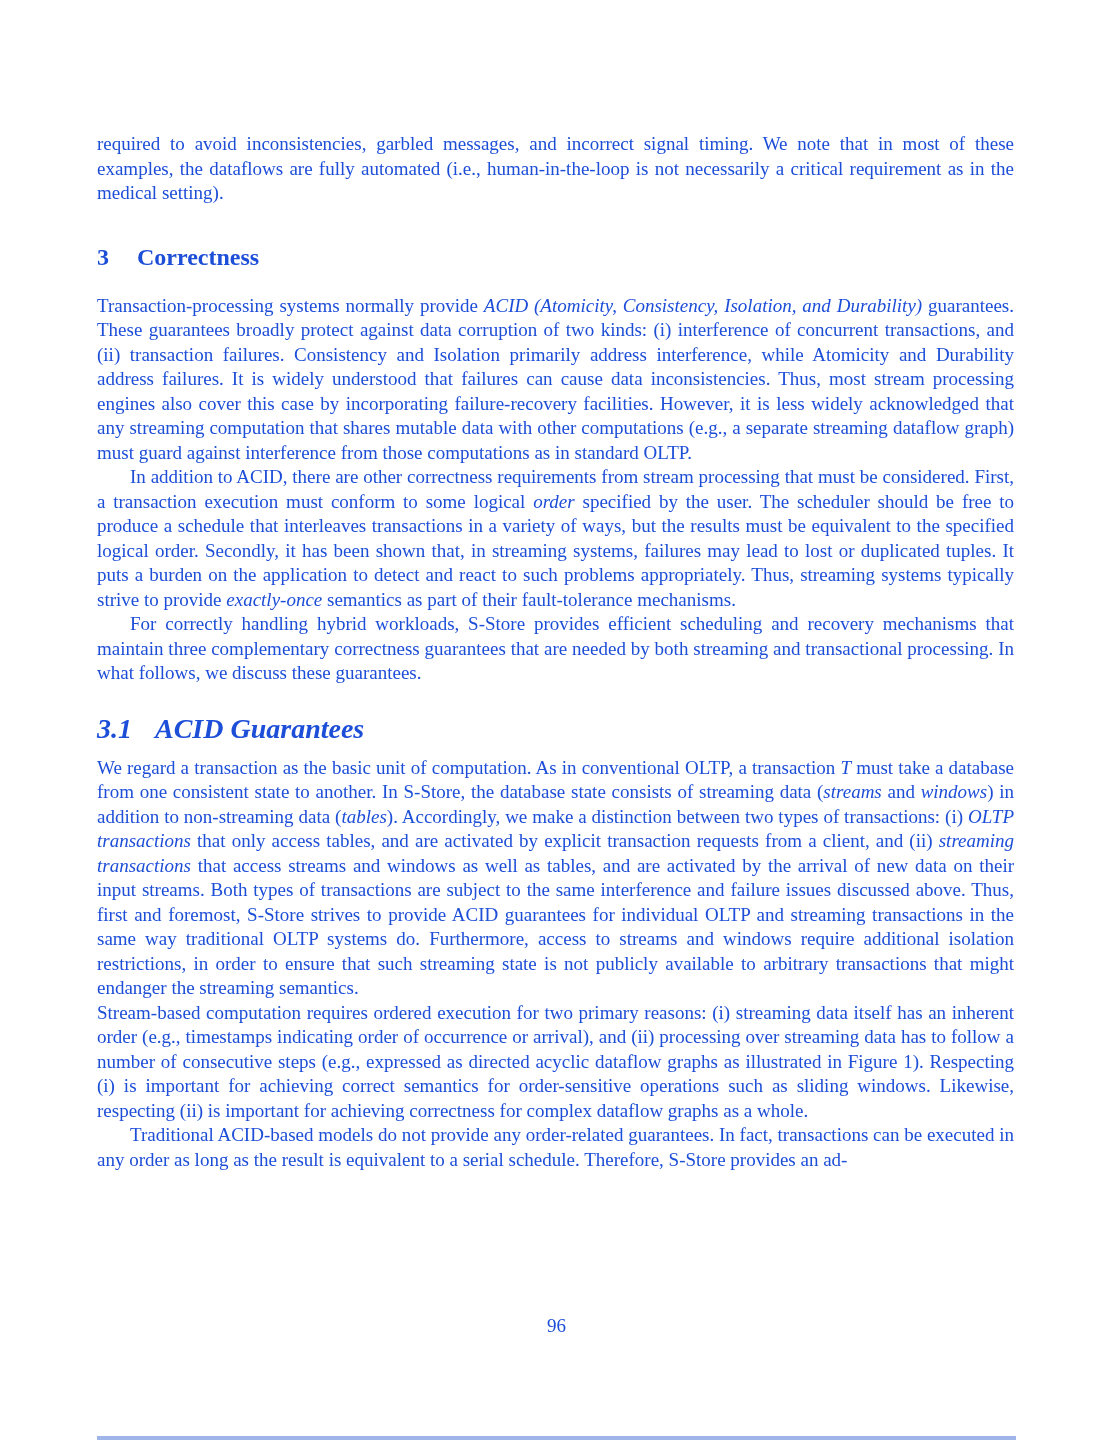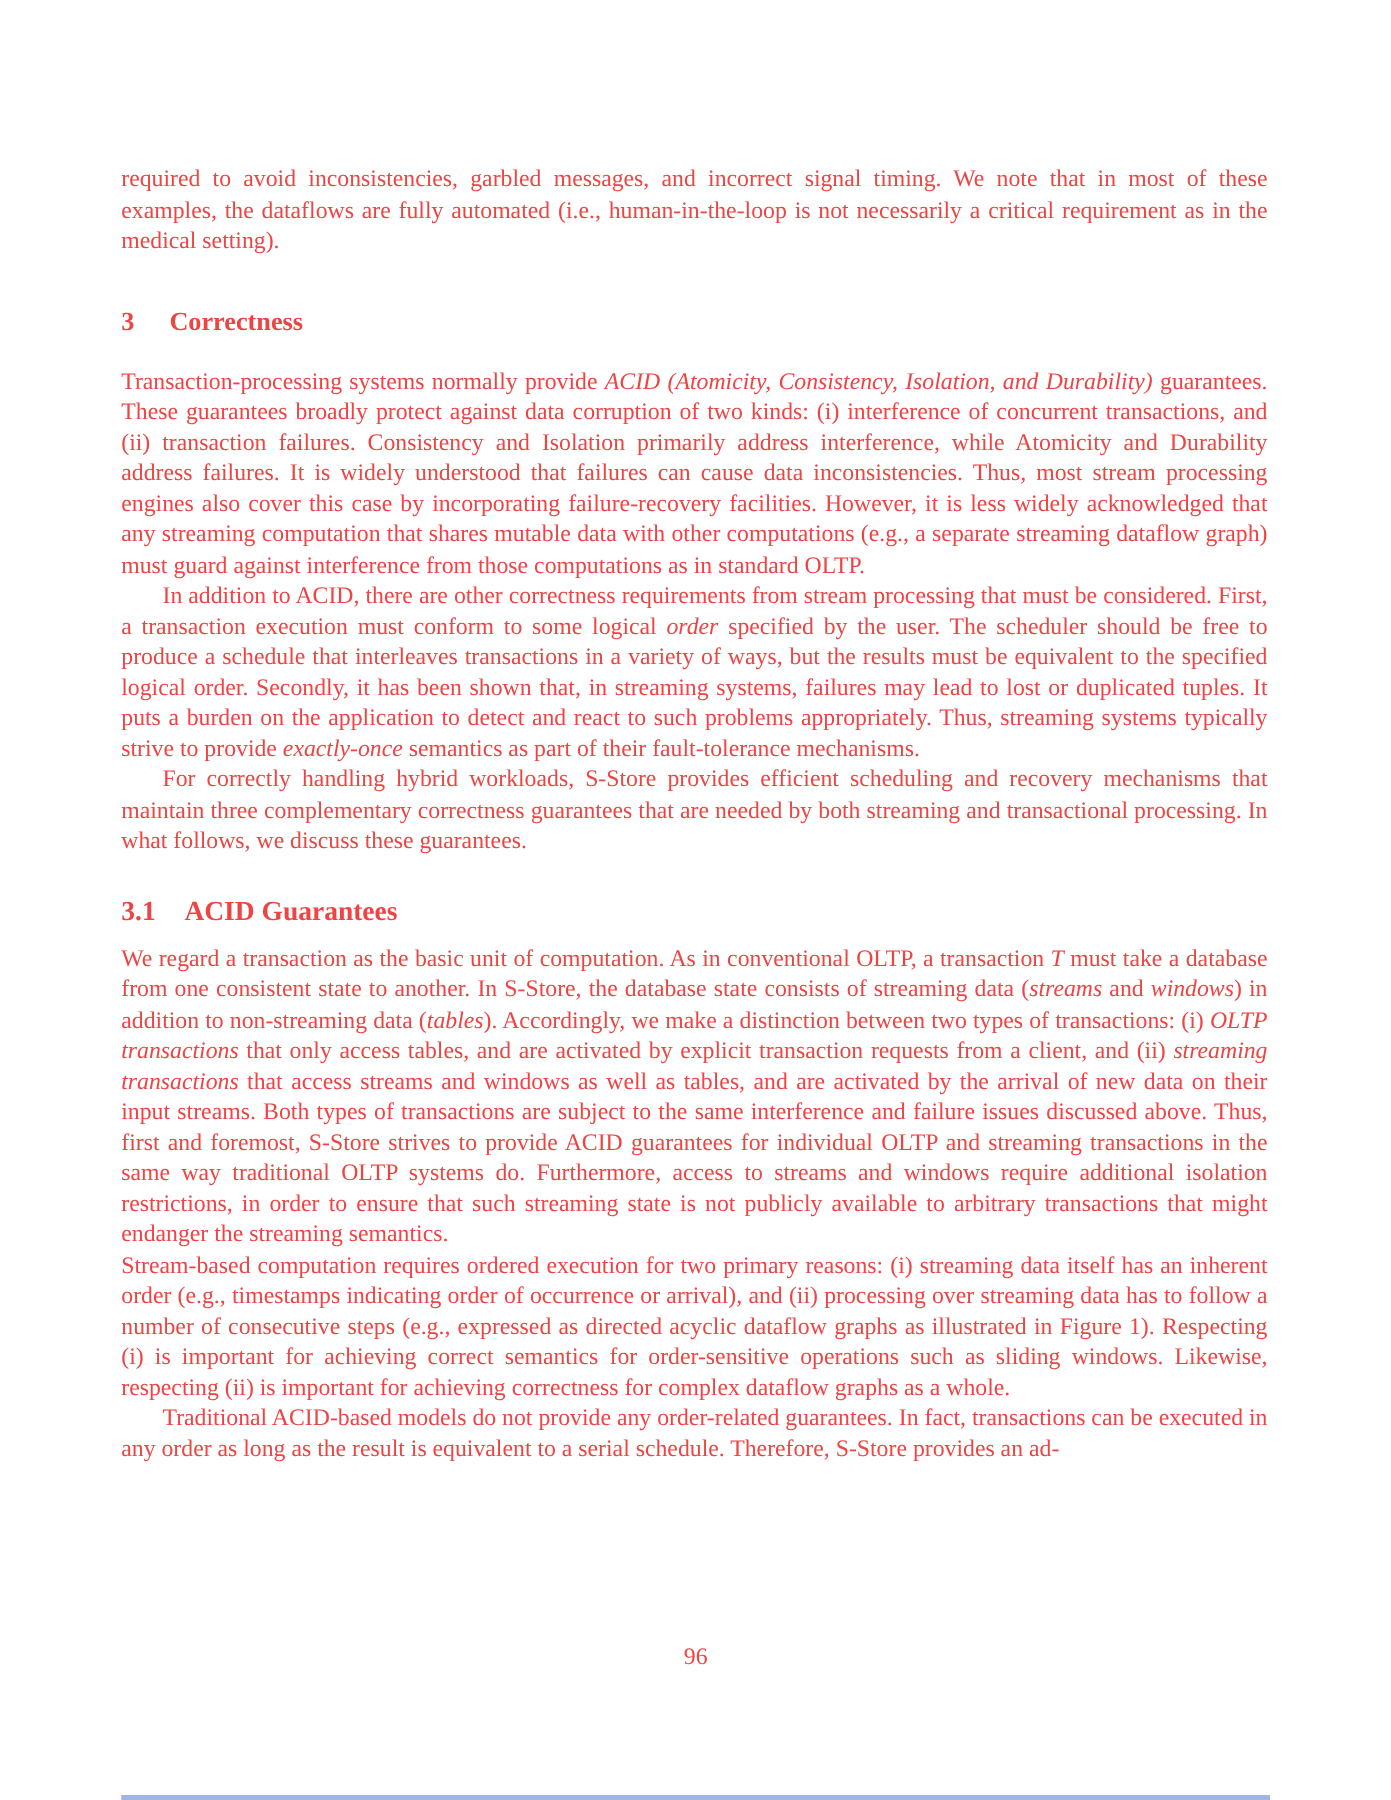--- a/index.html
+++ b/index.html
@@ -1,49 +1,50 @@
 <!DOCTYPE html>
 <html><head>
 <meta charset="utf-8">
 <style>
   html, body { margin: 0; padding: 0; background: #ffffff; }
   .page {
     position: relative;
     width: 1113px;
     height: 1440px;
     background: #ffffff;
-    color: #ef4444;
+    color: #1d4ed8;
     font-family: "Liberation Serif", "DejaVu Serif", serif;
     overflow: hidden;
   }
   .text-column {
     position: absolute;
     left: 97px;
     top: 132px;
     width: 917px;
   }
   p.body-par {
     margin: 0;
     font-size: 19px;
     line-height: 24.5px;
     text-align: justify;
   }
   p.indent { text-indent: 33px; }
   h1.sec {
-    font-size: 21px;
+    font-size: 24px;
     line-height: 31px;
     font-weight: bold;
     margin: 36px 0 21px 0;
   }
   h1.sec .sec-num { margin-right: 28px; }
   h2.subsec {
-    font-size: 22px;
+    font-size: 28px;
     line-height: 27px;
     font-weight: bold;
     margin: 29px 0 14px 0;
+    font-style: italic;
   }
   h2.subsec .subsec-num { margin-right: 23px; }
   .page-number {
     position: absolute;
     top: 1314px;
     left: 0;
     width: 100%;
     text-align: center;
     font-size: 19px;
     line-height: 24px;

